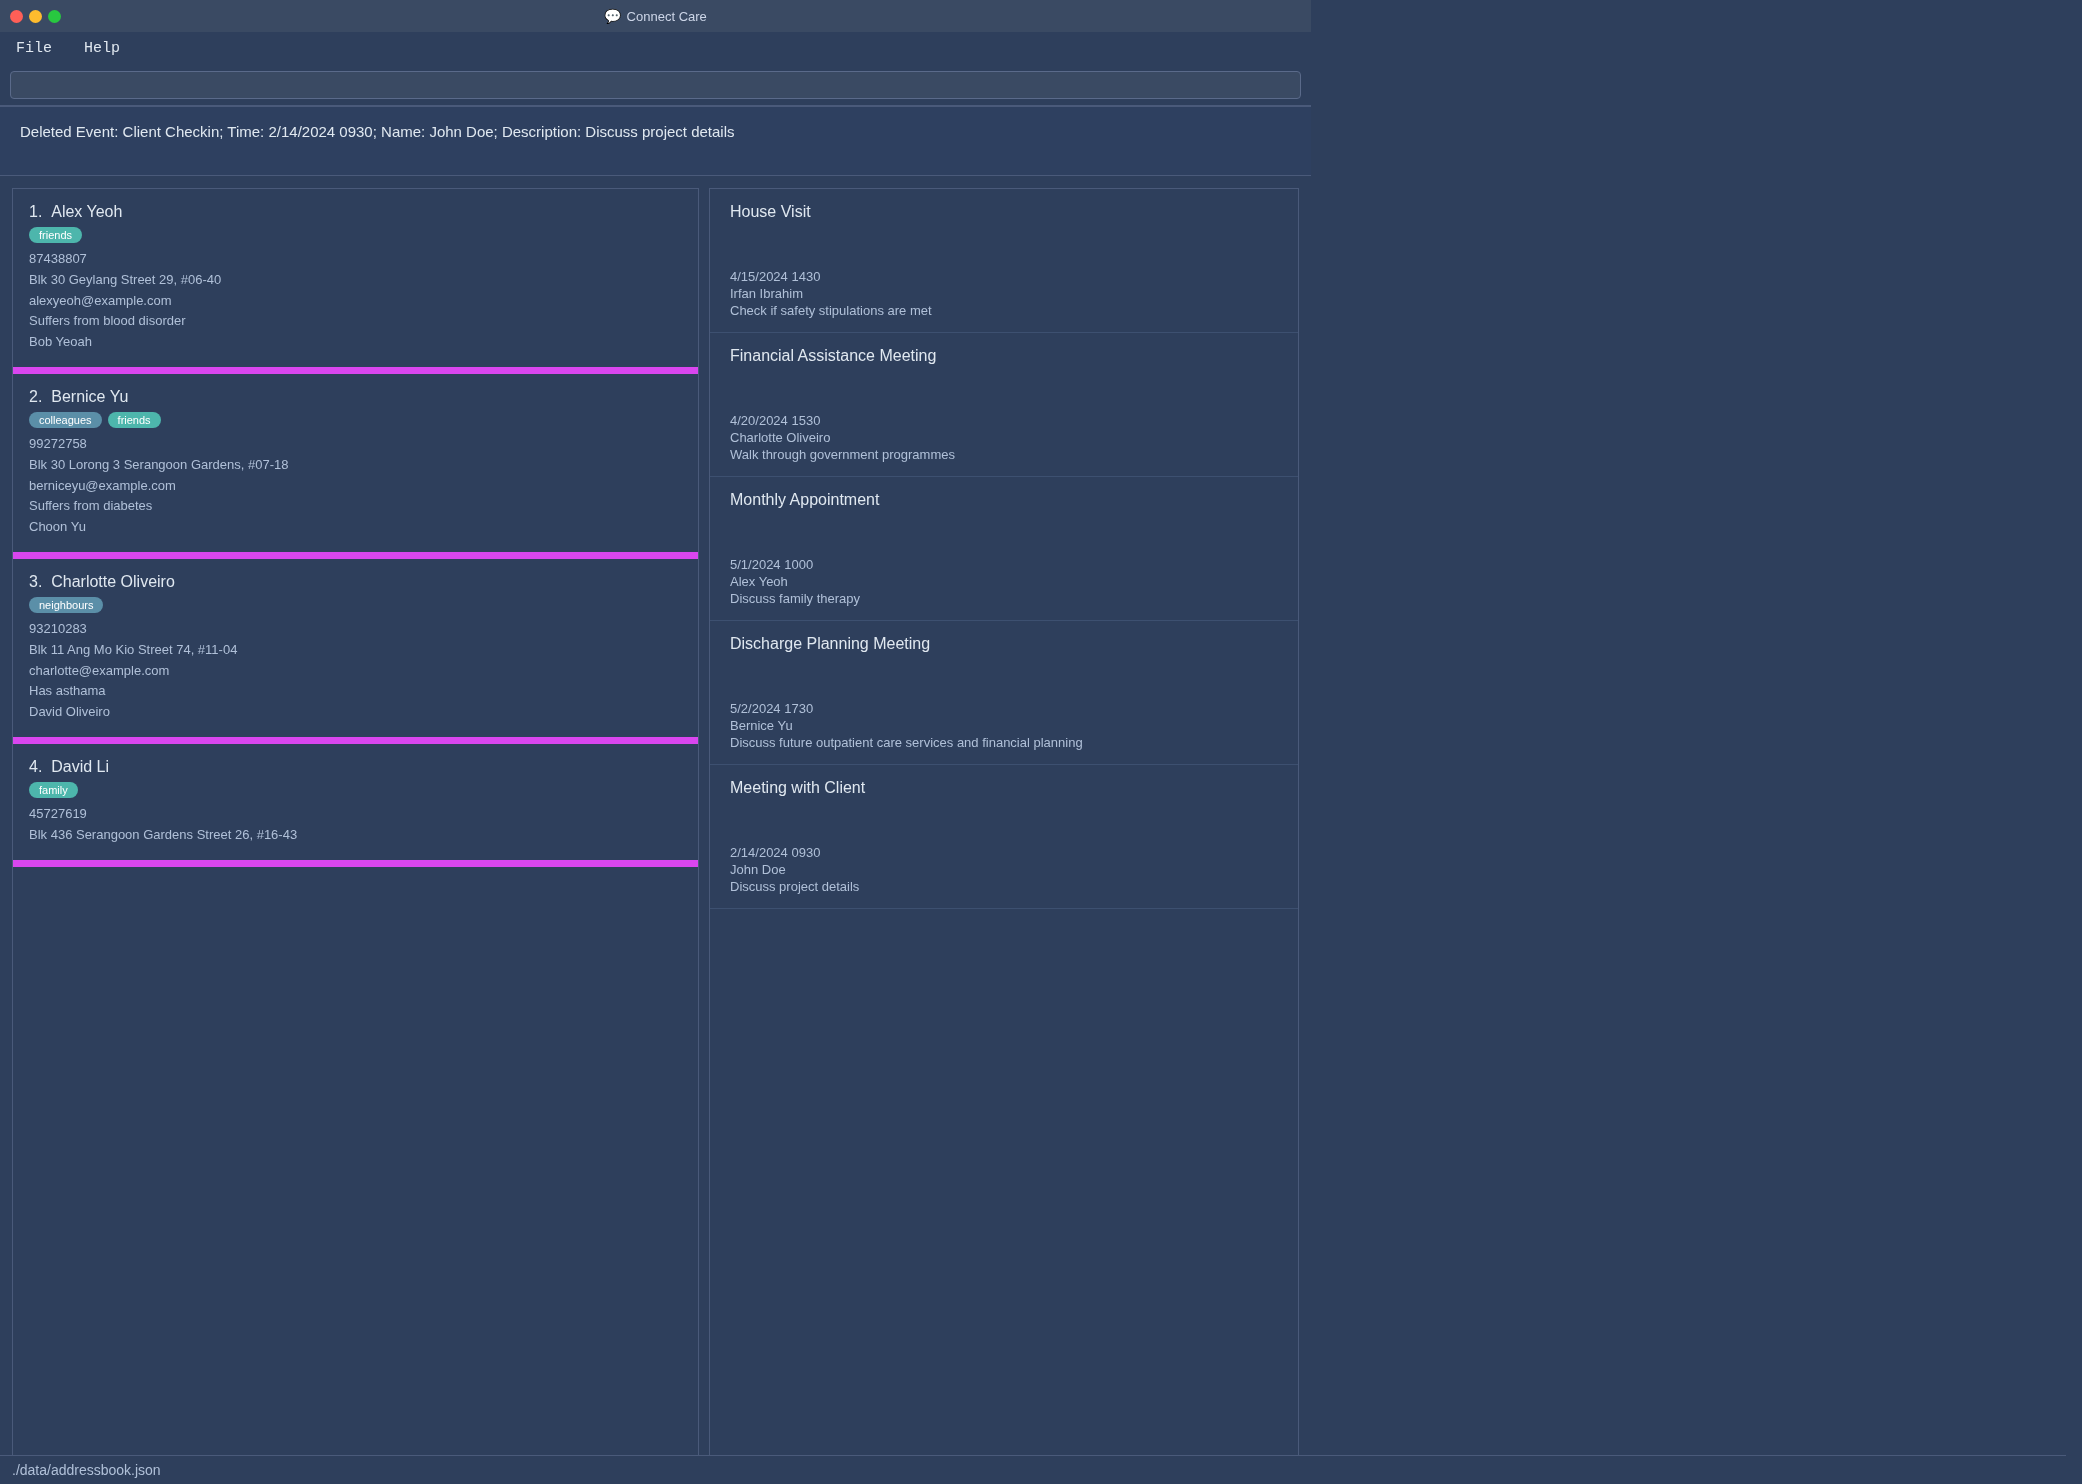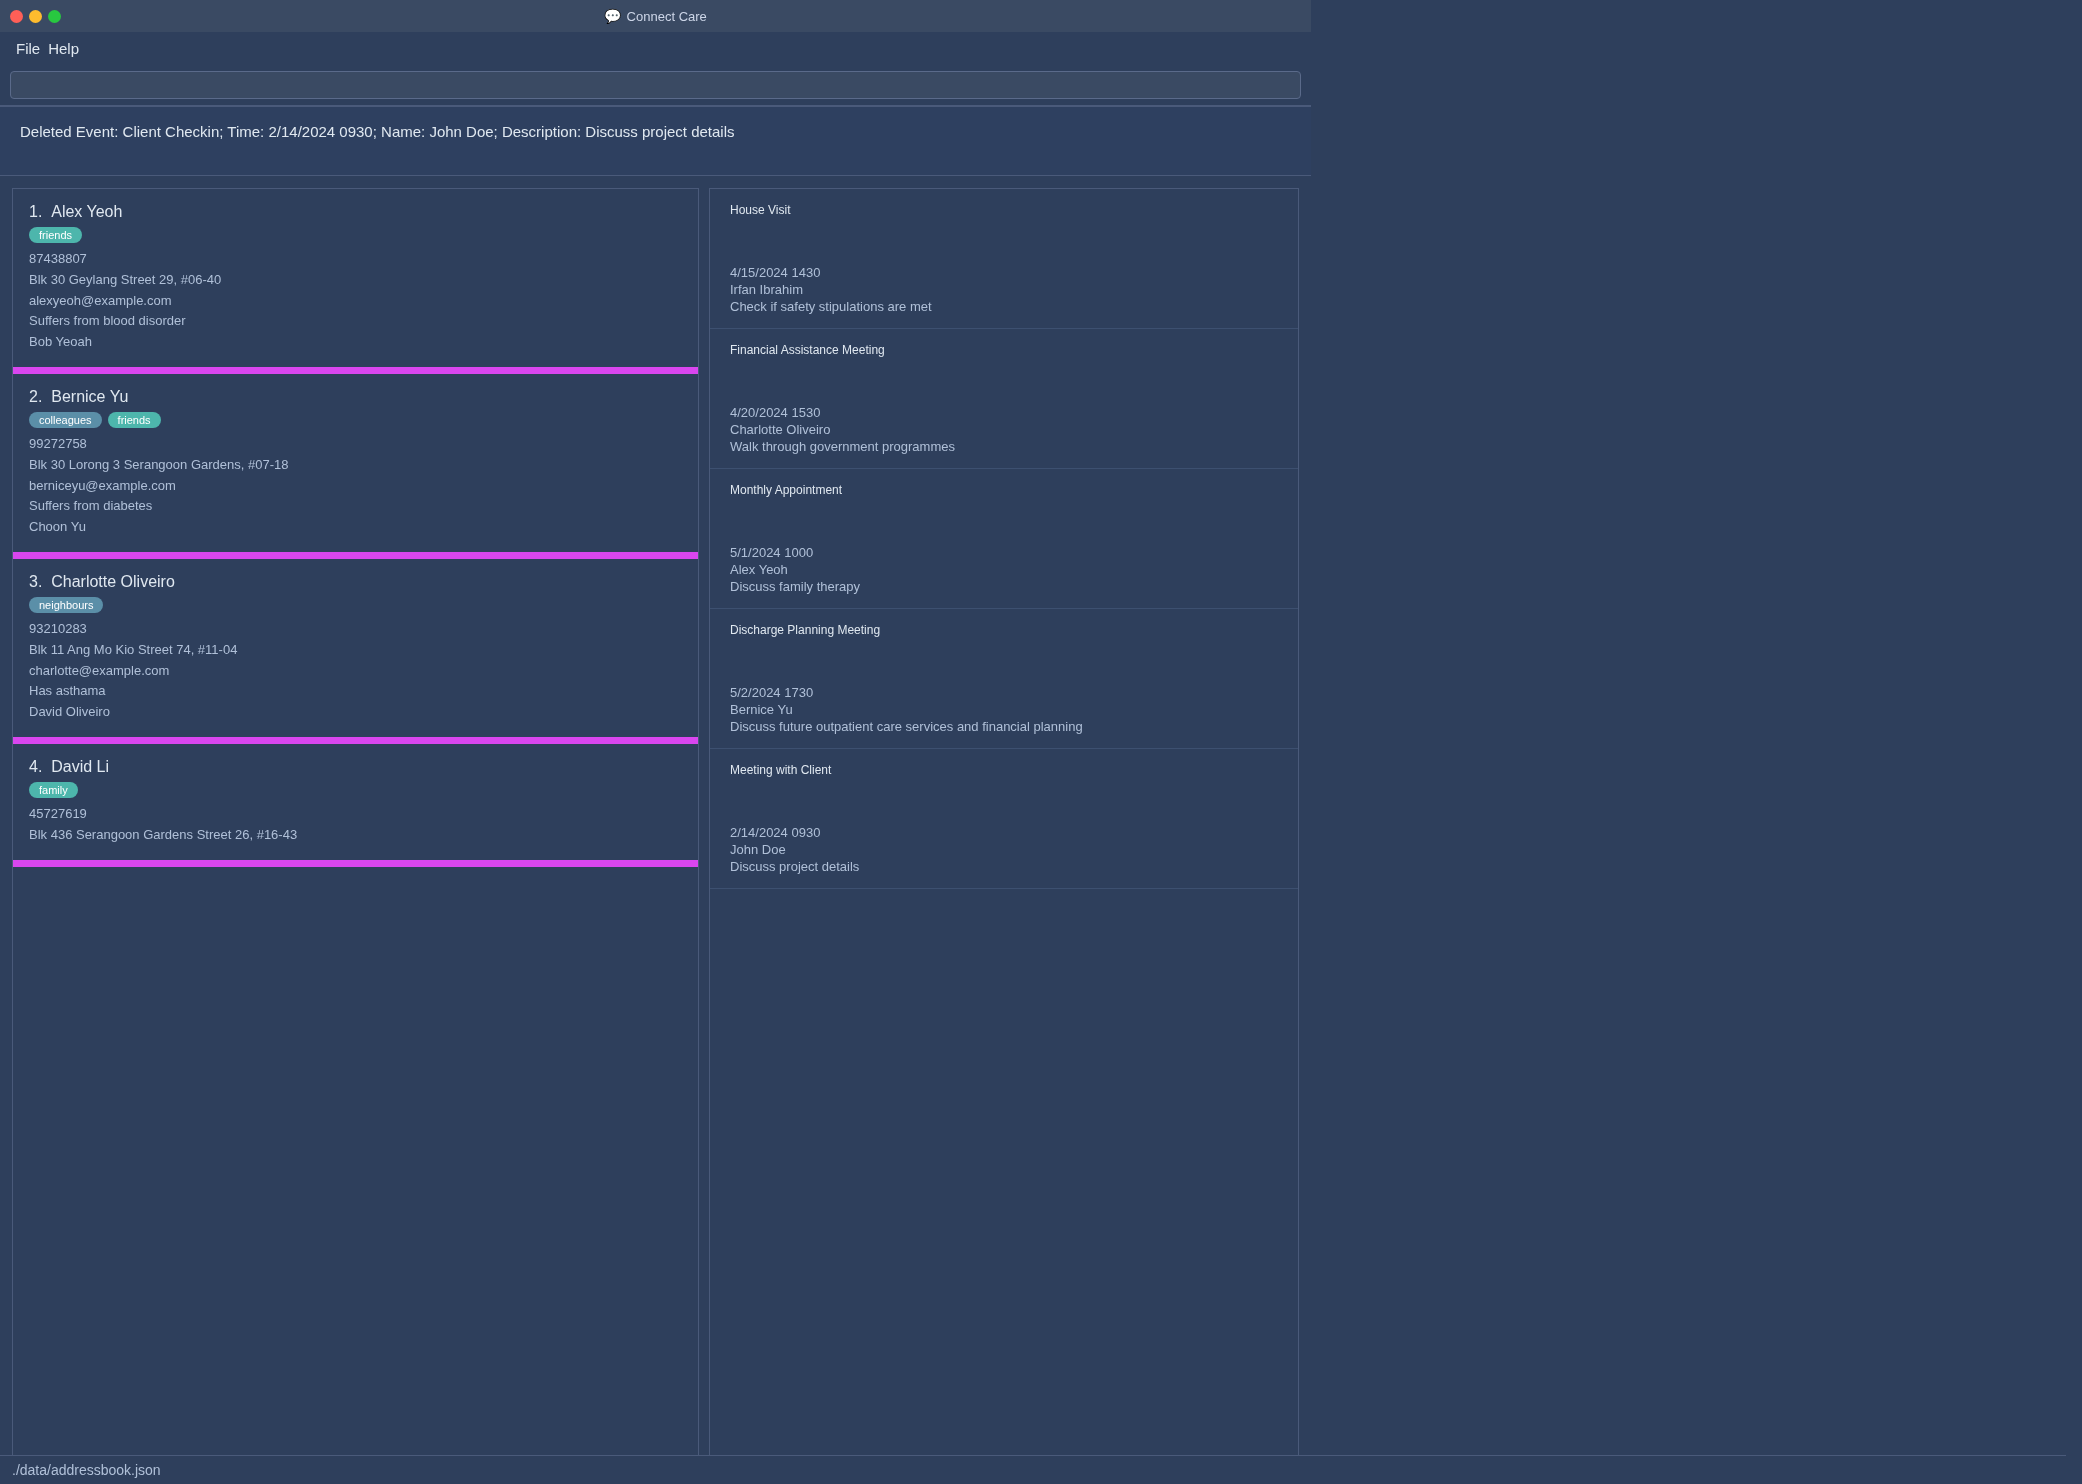--- a/index.html
+++ b/index.html
@@ -44,21 +44,22 @@
     }
     .title-icon {
       font-size: 14px;
     }
 
     
     .menu-bar {
       background: #2e3f5c;
       padding: 8px 16px;
       display: flex;
-      gap: 8px;
+      gap: 32px;
+      font-family: Liberation Mono, monospace;
     }
     .menu-item {
       color: #e0e8f0;
       font-size: 15px;
       cursor: pointer;
     }
 
     
     .toolbar {
       background: #2e3f5c;
@@ -162,21 +163,21 @@
     }
 
     .event-item {
       padding: 14px 20px;
       border-bottom: 1px solid #3d5070;
       cursor: pointer;
     }
 
     .event-title {
       color: #e0e8f0;
-      font-size: 12px;
+      font-size: 16px;
       font-weight: 500;
       margin-bottom: 4px;
     }
     .event-datetime {
       color: #b0c0d8;
       font-size: 13px;
       margin-bottom: 2px;
       margin-top: 48px;
     }
     .event-person {

